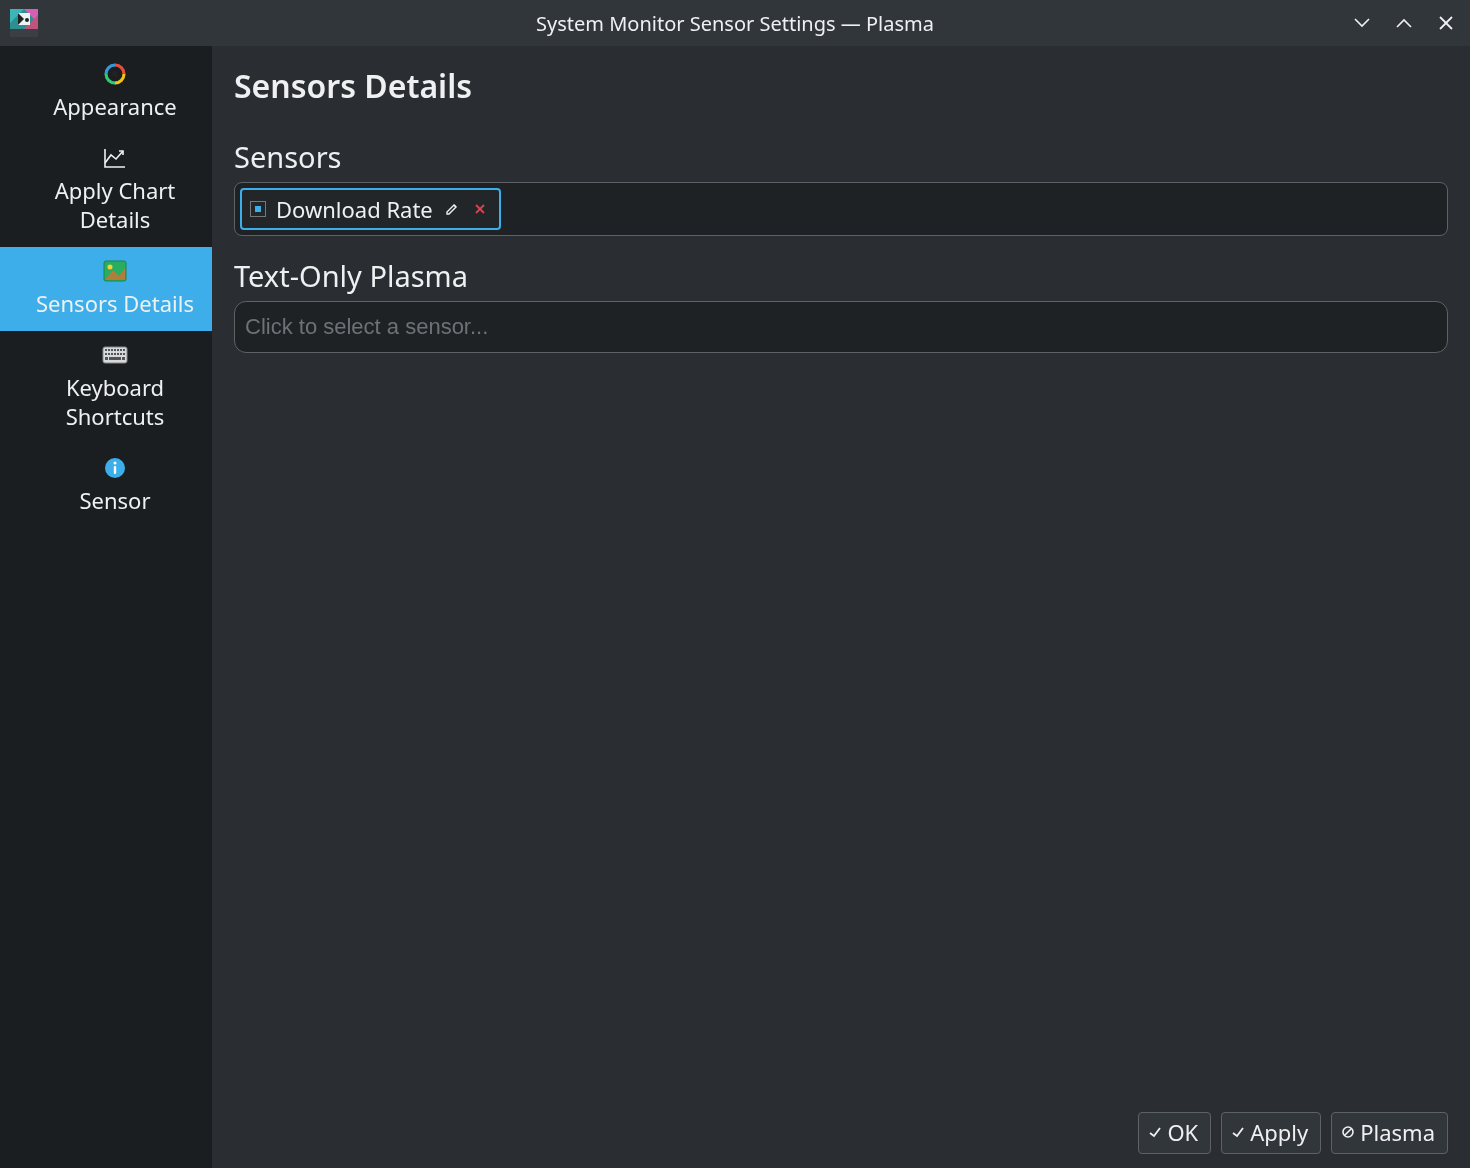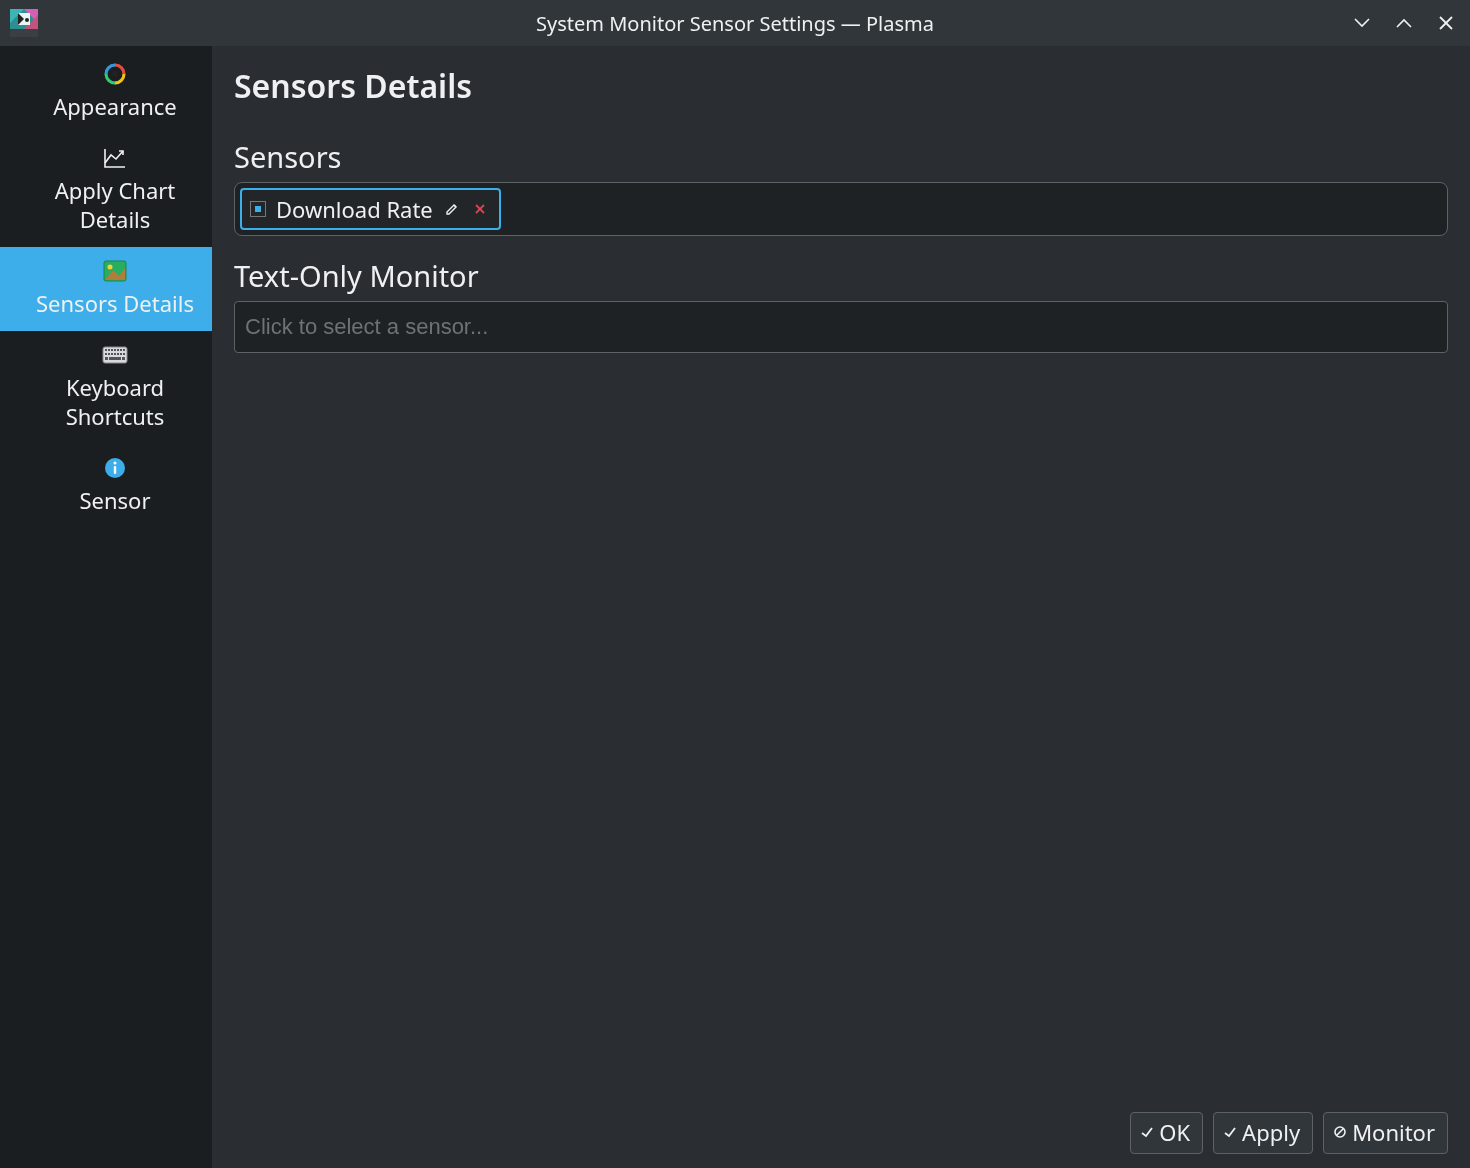--- a/index.html
+++ b/index.html
@@ -151,21 +151,21 @@
       font-size: 18px;
       cursor: pointer;
       width: 18px; height: 18px;
       display: inline-flex; align-items: center; justify-content: center;
     }
 
     .text-sensor-input {
       width: 100%;
       background: #1f2224;
       border: 1px solid #5f6265;
-      border-radius: 4px;
+      border-radius: 12px;
       padding: 12px 10px;
       font-size: 22px;
       color: #eff0f1;
       min-height: 42px;
     }
     .text-sensor-input::placeholder {
       color: #6e7175;
     }
 
     
@@ -327,21 +327,21 @@
         </span>
         <span class="chip-remove">
           <svg width="12" height="12" viewBox="0 0 12 12" stroke="#da4453" stroke-width="1.8">
             <line x1="2" y1="2" x2="10" y2="10"></line>
             <line x1="10" y1="2" x2="2" y2="10"></line>
           </svg>
         </span>
       </div>
     </div>
 
-    <div class="field-label">Text-Only Monitor</div>
+    <div class="field-label">Text-Only Plasma</div>
     <input class="text-sensor-input" type="text" placeholder="Click to select a sensor..." style="">
 
     <div class="button-bar">
       <div class="btn">
         <span class="btn-icon">
           <svg width="14" height="14" viewBox="0 0 14 14" stroke="#eff0f1" stroke-width="1.8" fill="none">
             <polyline points="2,8 6,11 12,3"></polyline>
           </svg>
         </span>
         <span>OK</span>
@@ -354,17 +354,17 @@
         </span>
         <span>Apply</span>
       </div>
       <div class="btn">
         <span class="btn-icon">
           <svg width="14" height="14" viewBox="0 0 14 14" stroke="#eff0f1" stroke-width="1.6" fill="none">
             <circle cx="7" cy="7" r="5"></circle>
             <line x1="3.5" y1="10.5" x2="10.5" y2="3.5"></line>
           </svg>
         </span>
-        <span>Monitor</span>
+        <span>Plasma</span>
       </div>
     </div>
   </div>
 </div>
 
 </body></html>

